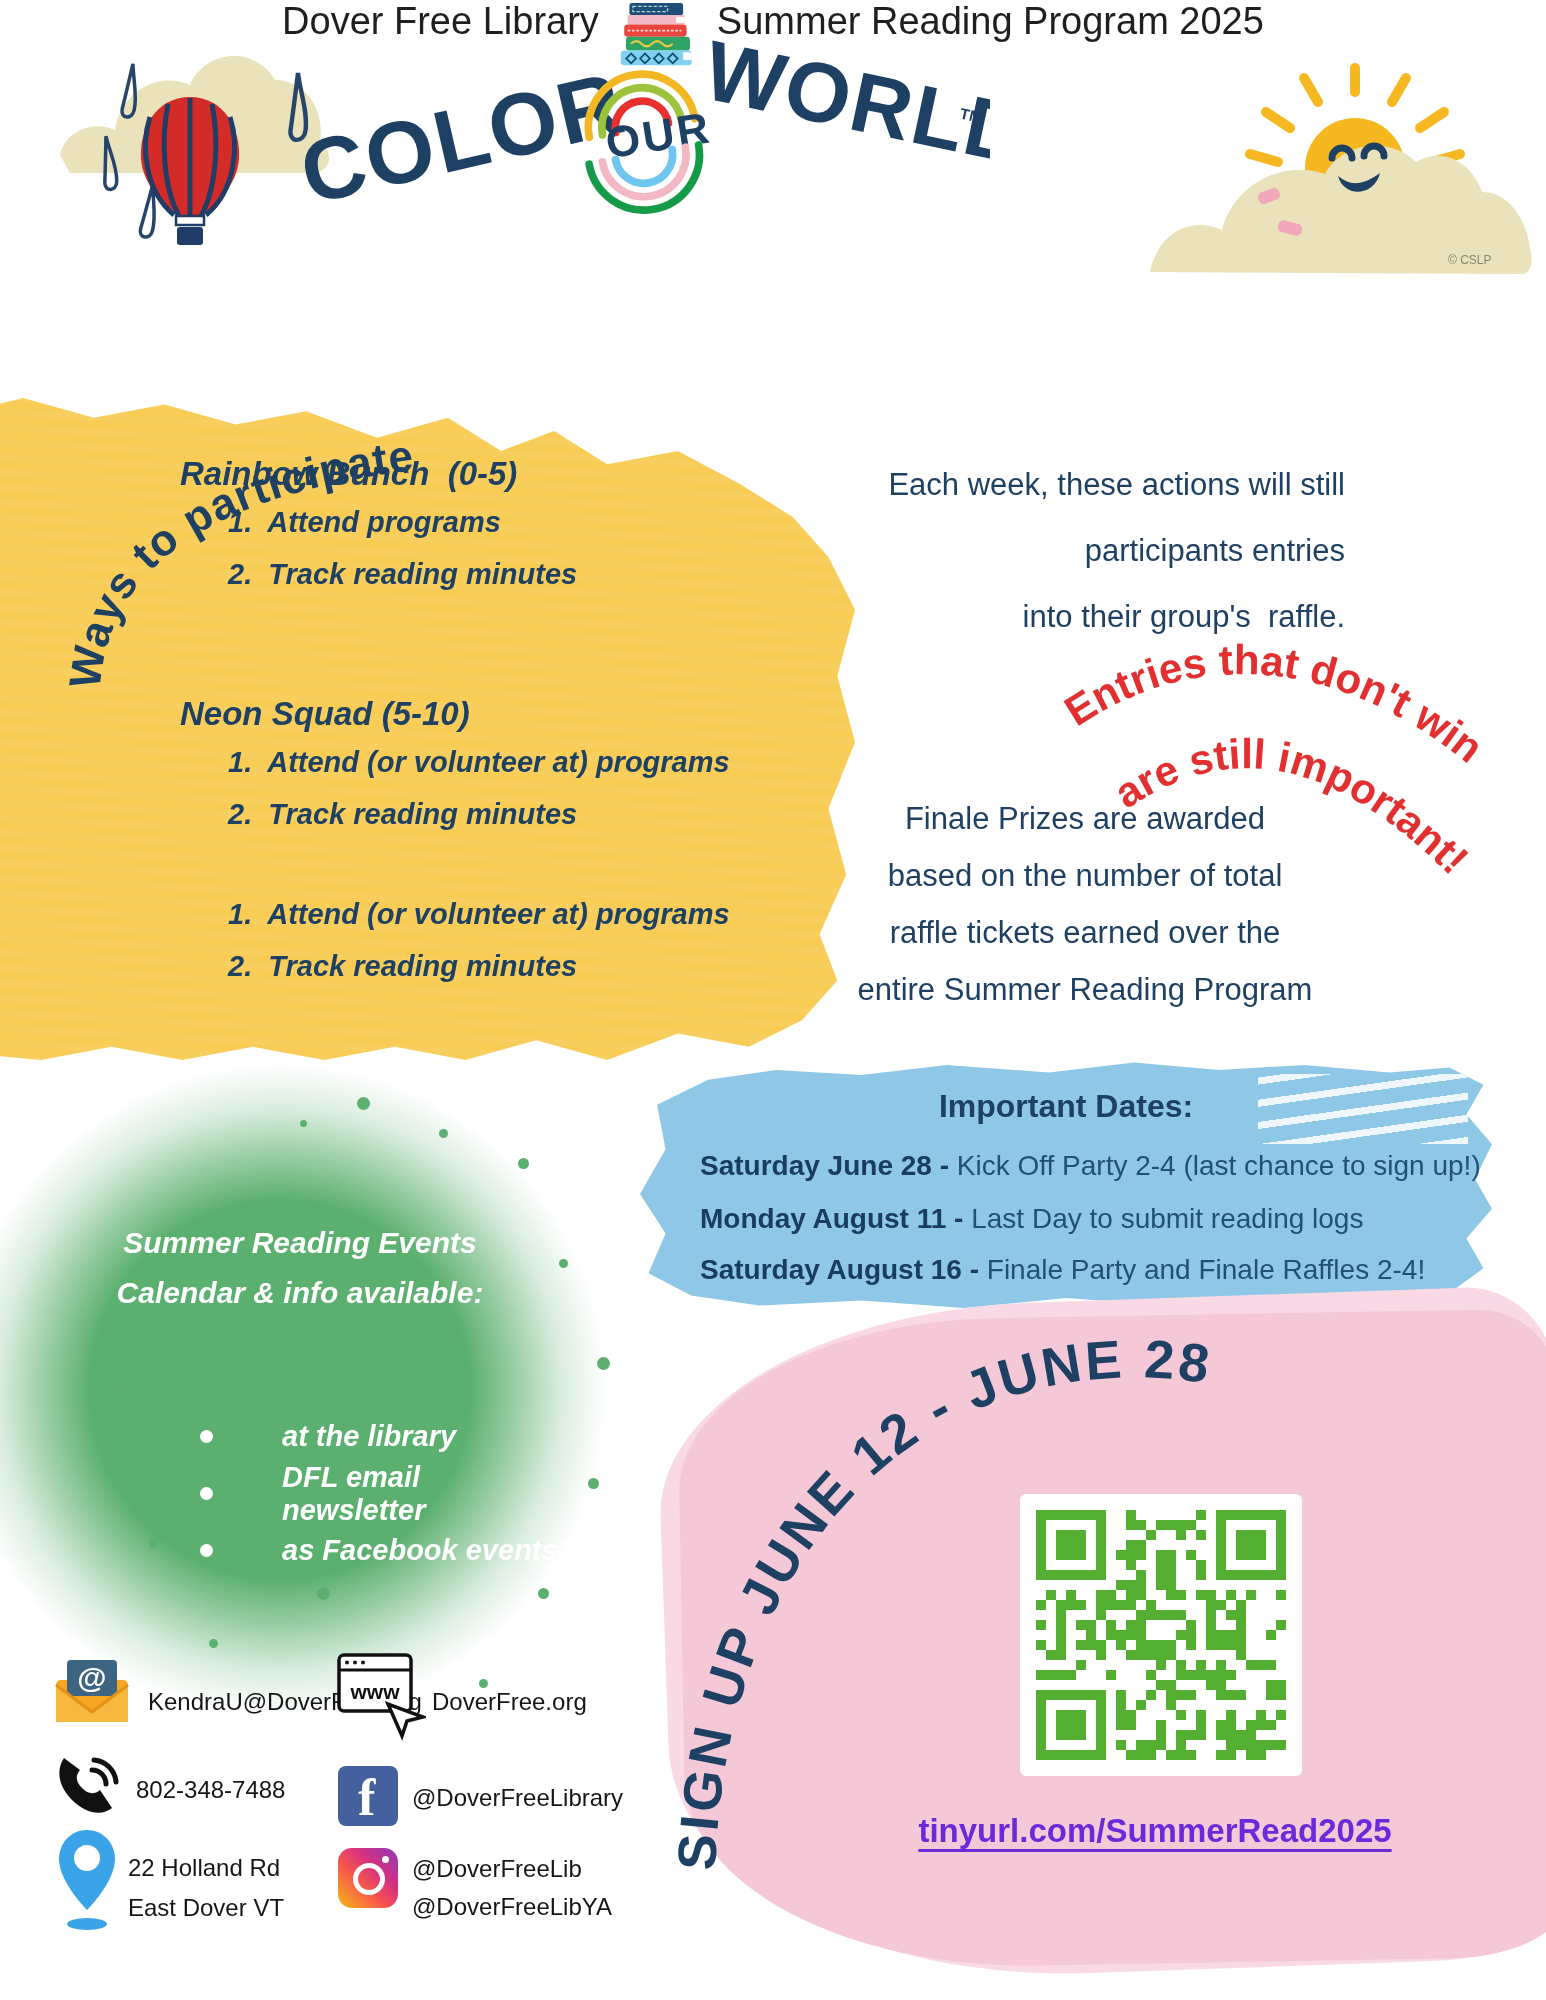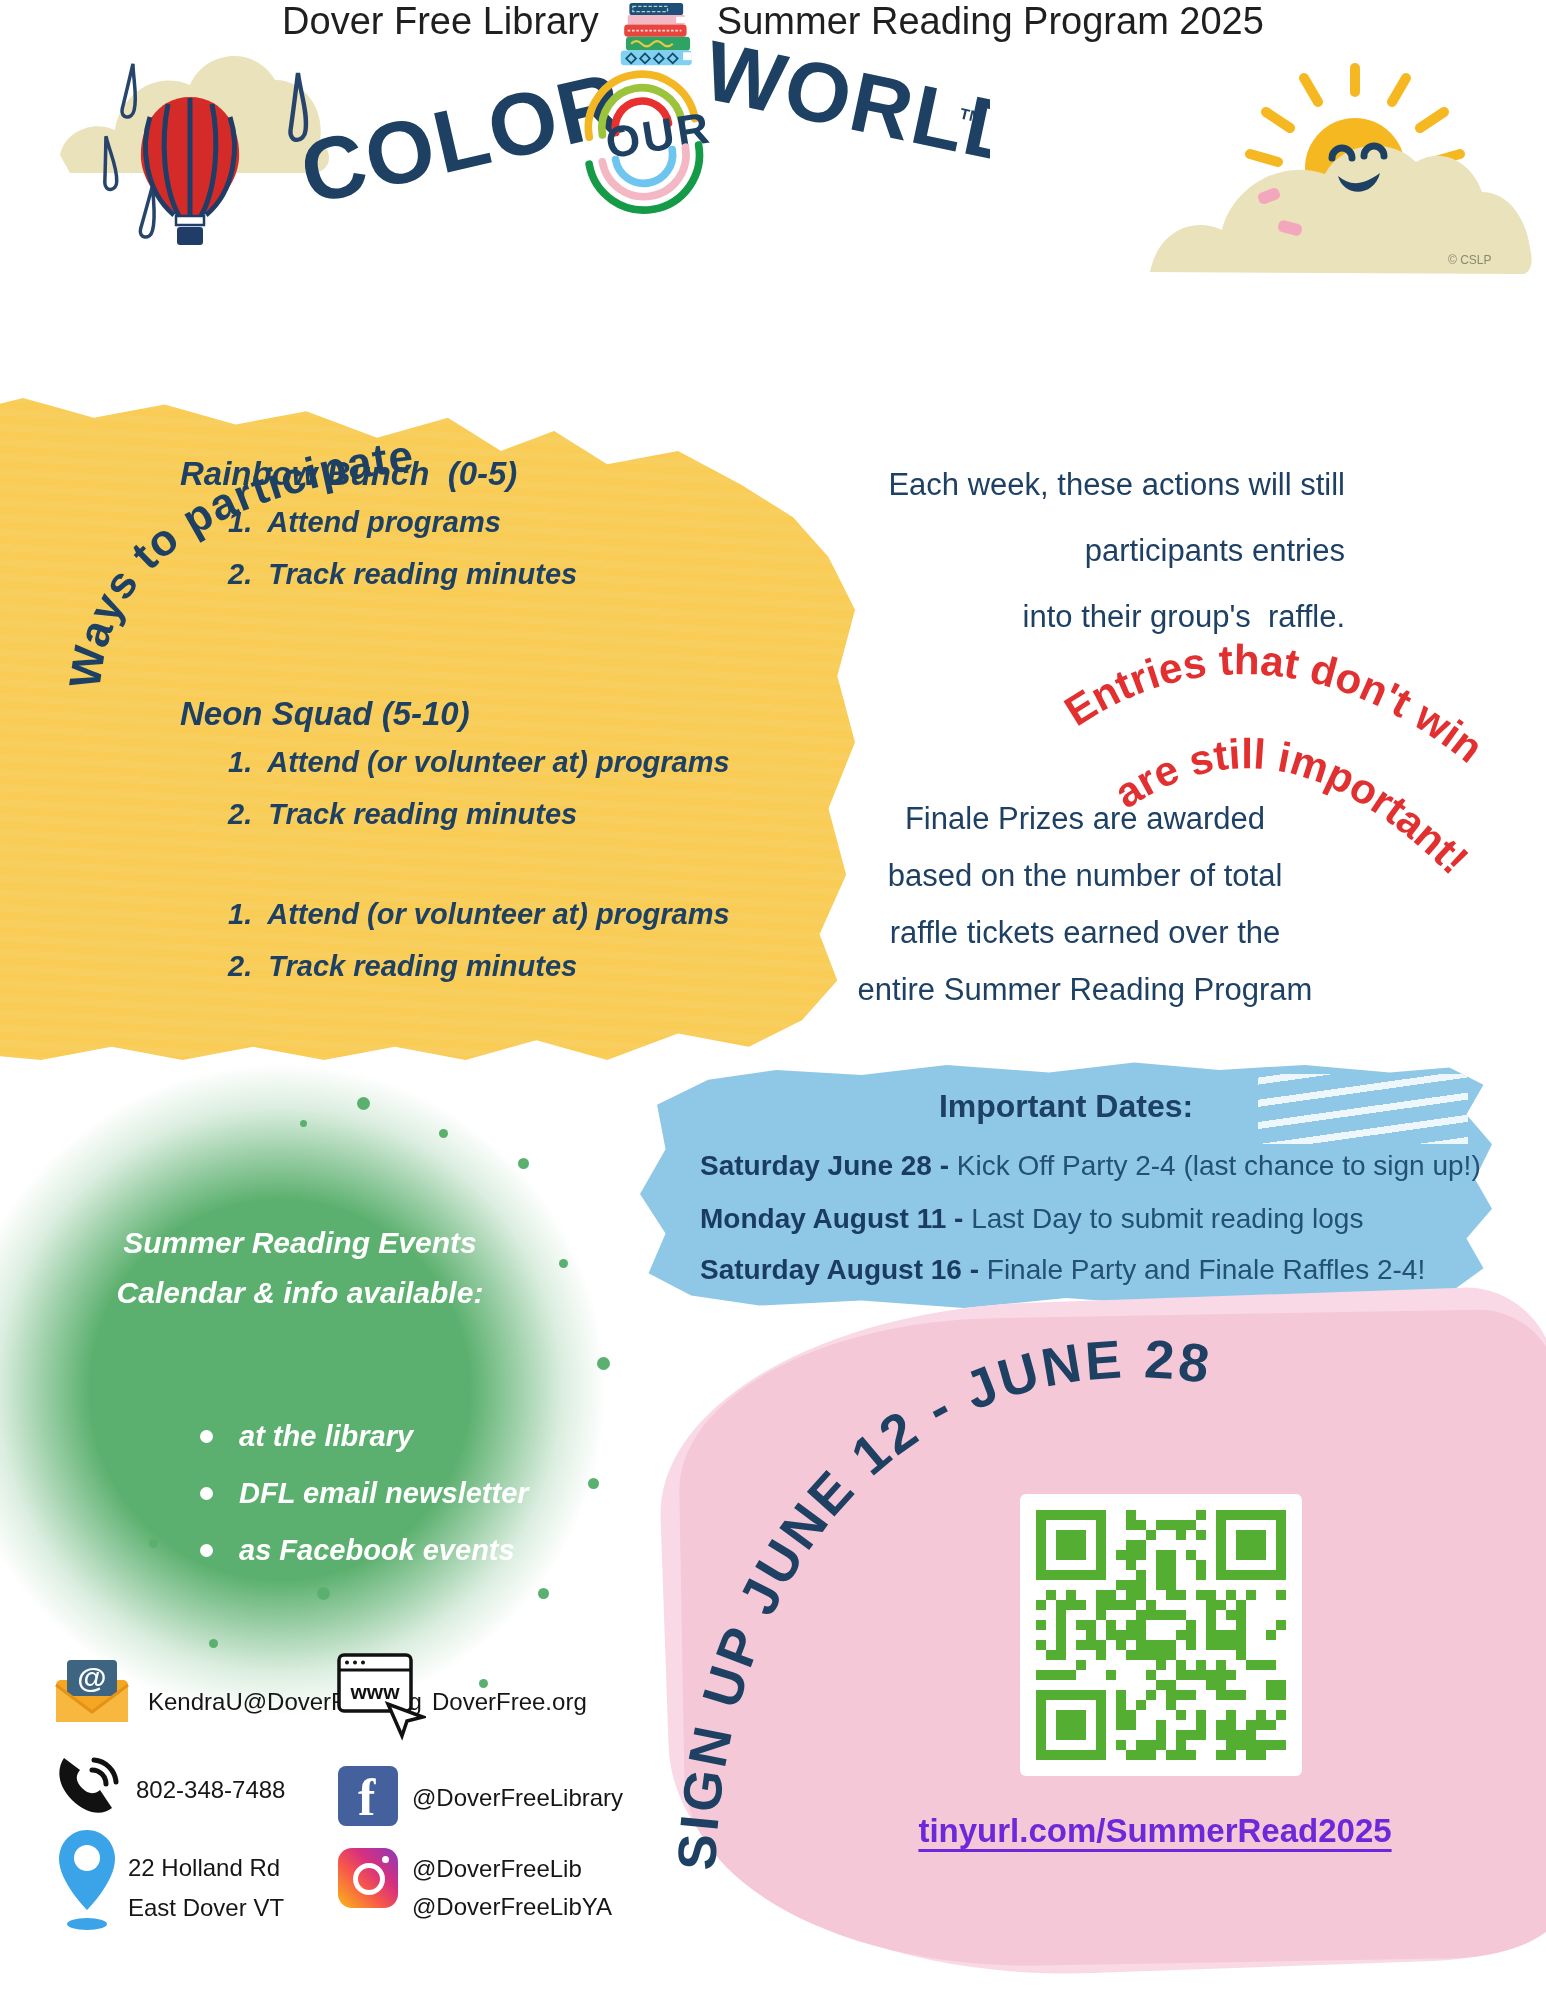--- a/index.html
+++ b/index.html
@@ -53,21 +53,21 @@
     box-shadow:60px -20px 0 3px #5CB06F,140px 10px 0 1px #5CB06F,220px 40px 0 2px #5CB06F,
       -120px 120px 0 2px #5CB06F,260px 140px 0 1px #5CB06F,300px 240px 0 3px #5CB06F,
       -180px 260px 0 2px #5CB06F,290px 360px 0 2px #5CB06F,-150px 420px 0 1px #5CB06F,
       240px 470px 0 2px #5CB06F,60px 540px 0 2px #5CB06F,-90px 520px 0 1px #5CB06F,
       180px 560px 0 1px #5CB06F,-40px 120px 0 1px #5CB06F,20px 470px 0 3px #5CB06F;}
   .events-heading{position:absolute;left:80px;top:1218px;width:440px;text-align:center;
     font-size:30px;font-weight:bold;font-style:italic;color:#ffffff;line-height:50px;}
   .events-bullets{position:absolute;left:200px;top:1408px;width:360px;}
   .events-bullets .row{display:flex;align-items:center;gap:26px;height:57px;}
   .events-bullets .dot{width:13px;height:13px;border-radius:50%;background:#fff;flex:0 0 auto;}
-  .events-bullets .txt{font-size:29px;font-weight:bold;font-style:italic;color:#fff;}
+  .events-bullets .txt{font-size:29px;font-weight:bold;font-style:italic;color:#fff;margin-left:43px;}
 
   
   .pink-soft{position:absolute;left:665px;top:1300px;width:900px;height:672px;background:#F9D9E6;
     border-radius:42% 10% 16% 46% / 30% 14% 10% 36%;transform:rotate(-2deg);}
   .pink-main{position:absolute;left:682px;top:1316px;width:880px;height:648px;background:#F5C8D8;
     border-radius:36% 9% 13% 40% / 26% 12% 9% 30%;transform:rotate(-1deg);}
   .qr-wrap{position:absolute;left:1020px;top:1494px;width:282px;height:282px;background:#fff;
     border-radius:6px;display:flex;align-items:center;justify-content:center;}
   .tiny-link{position:absolute;left:855px;top:1812px;width:600px;text-align:center;
     font-size:33px;font-weight:bold;color:#6d28d9;text-decoration:underline;text-underline-offset:7px;

